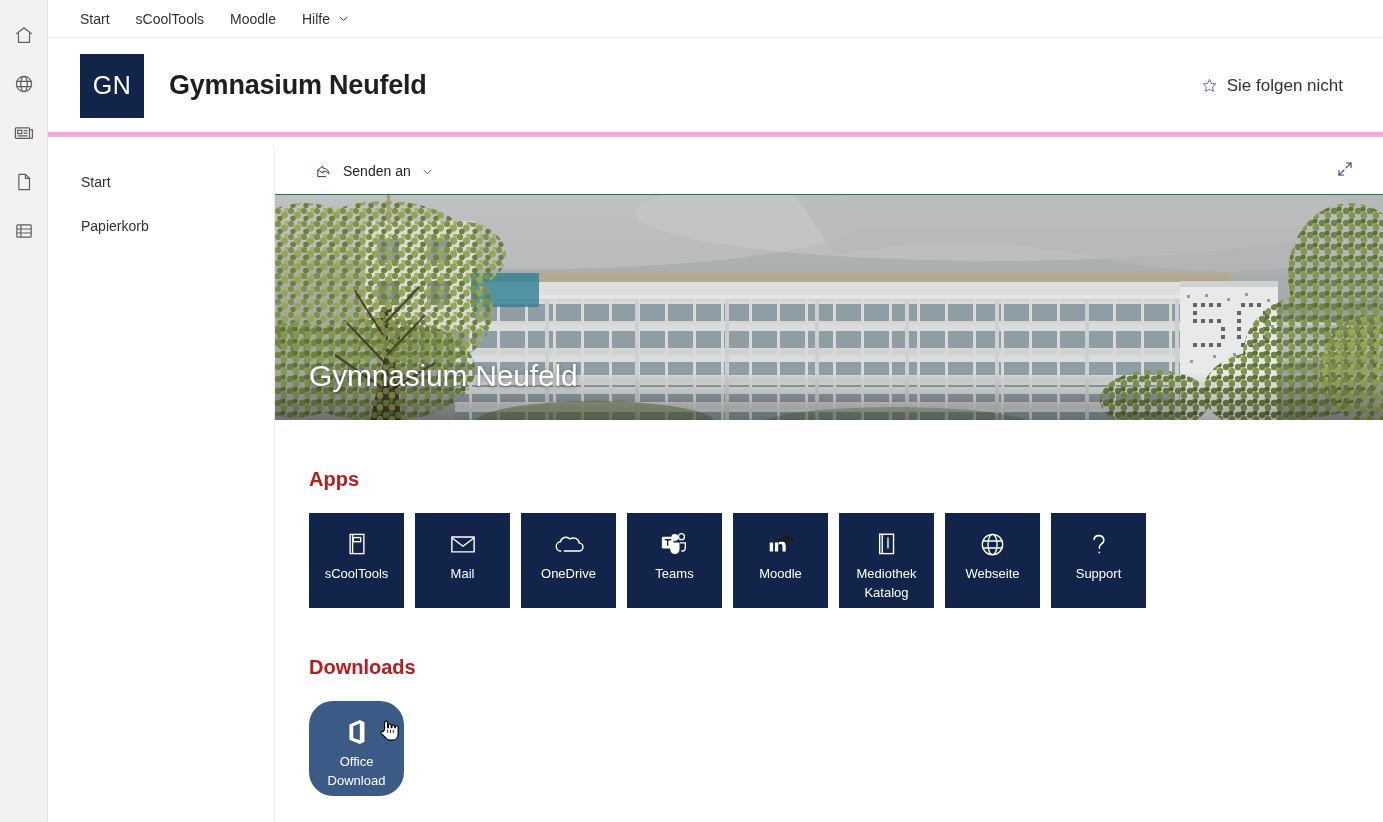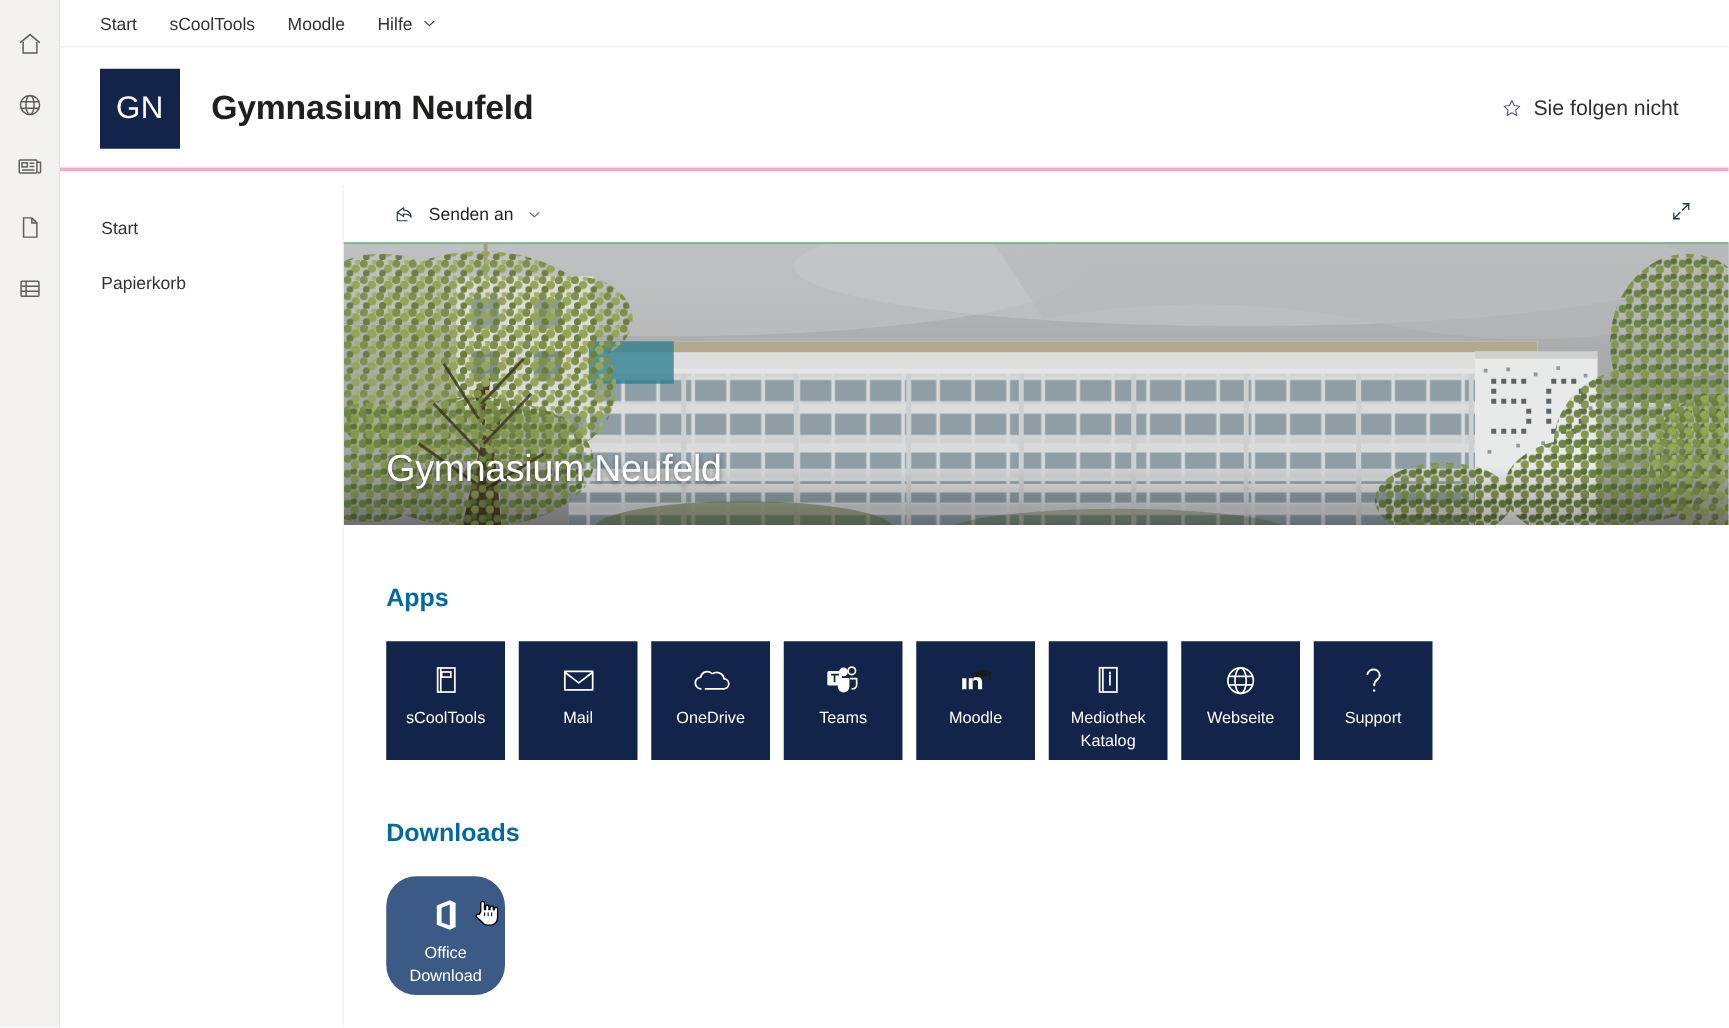--- a/index.html
+++ b/index.html
@@ -51,21 +51,21 @@
   }
   .topnav-link .chev { margin-left: 7px; display: inline-flex; }
 
   
   .site-header {
     position: absolute; left: 48px; top: 39px;
     width: 1335px; height: 98px;
     background: #ffffff;
     display: flex; align-items: center;
     padding: 0 32px 0 32px;
-    border-bottom: 3px solid #f9a8d4;
+    border-bottom: 5px solid #f9a8d4;
   }
   .site-logo {
     width: 64px; height: 64px;
     background: #13244a;
     color: #ffffff;
     display: flex; align-items: center; justify-content: center;
     font-size: 25px; letter-spacing: 0.5px;
     flex: 0 0 auto;
   }
   .site-title {
@@ -141,21 +141,21 @@
     position: absolute; left: 34px; bottom: 27px;
     font-size: 30px; color: #ffffff;
     letter-spacing: -0.2px;
     text-shadow: 0 1px 4px rgba(0,0,0,.45);
     z-index: 6;
   }
 
   
   .section { padding: 0 0 0 34px; }
   .section-title {
-    font-size: 20px; font-weight: 700; color: #0369a1;
+    font-size: 20px; font-weight: 700; color: #b91c1c;
     margin: 0; padding: 0;
   }
   #apps-section { margin-top: 48px; }
   #downloads-section { margin-top: 48px; }
   .tiles {
     display: flex; flex-wrap: wrap;
     gap: 11px;
     margin-top: 22px;
   }
   .tile {

